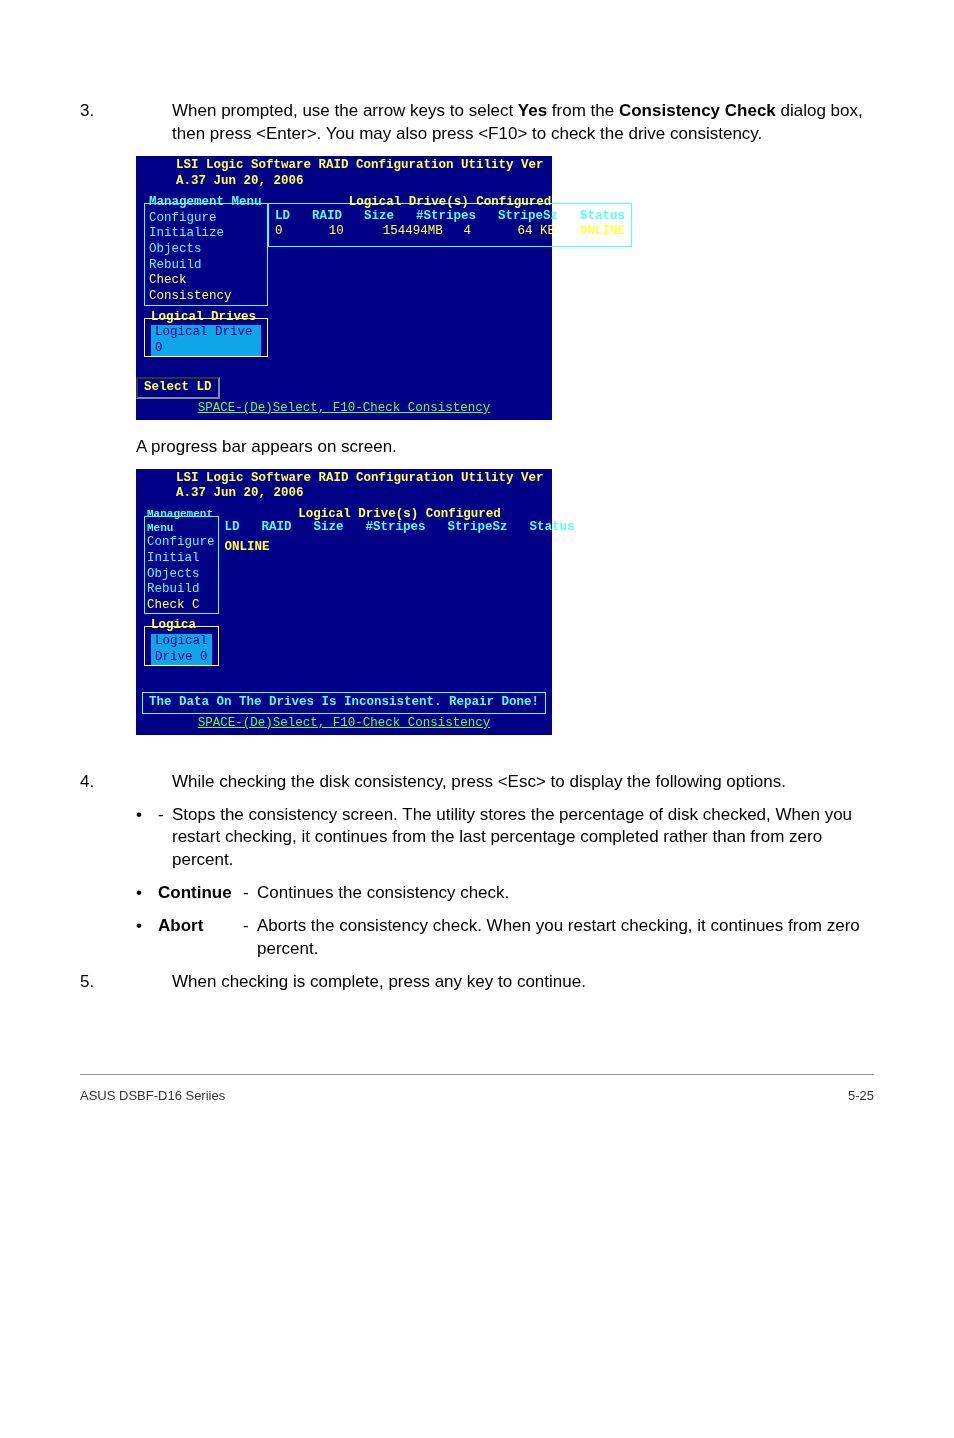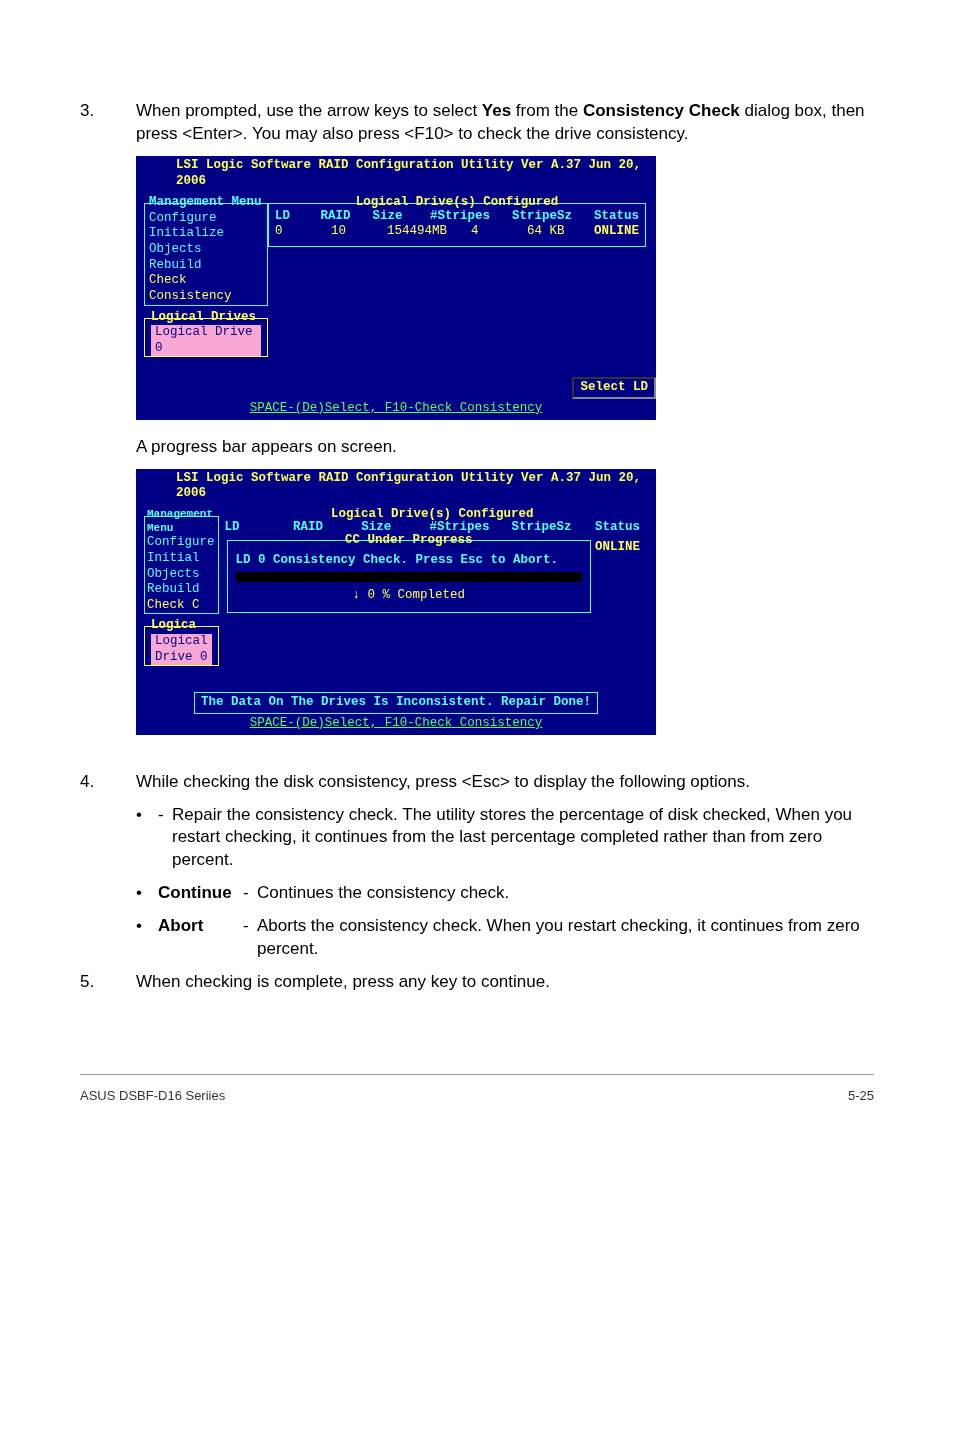--- a/index.html
+++ b/index.html
@@ -1,22 +1,22 @@
 <!DOCTYPE html>
 <html><head>
   <meta charset="utf-8">
   <style>
     * { margin:0; padding:0; box-sizing:border-box; }
     body { font-family: Arial, Helvetica, sans-serif; color:#000; background:#fff; width:954px; padding:100px 80px 20px 80px; font-size:17px; line-height:1.35; }
     .step { display:flex; margin-bottom:10px; }
     .step-num { flex:0 0 56px; }
-    .step-body { flex:1; }
+    .step-body { flex:1;margin-left:36px; }
     b { font-weight:bold; }
 
-    .console { background:#000087; font-family:"Lucida Console","Courier New",monospace; font-size:12.5px; width:520px; margin:6px 0 16px 56px; padding:0; color:#fff; line-height:1.25; position:relative; }
+    .console { background:#000087; font-family:"Lucida Console","Courier New",monospace; font-size:12.5px; width:416px; margin:6px 0 16px 56px; padding:0; color:#fff; line-height:1.25; position:relative; }
     .title-line { color:#ffff55; padding:2px 0 0 40px; font-weight:bold; }
     .blank { height:14px; }
     .row { display:flex; }
     .menu-col { flex:0 0 132px; padding-left:8px; }
     .data-col { flex:1; padding-right:10px; }
 
     .mbox { border:1.5px solid #55ffff; padding:0 4px; }
     .mbox-title { color:#55ffff; font-weight:bold; margin-top:-9px; text-align:left; }
     .mitem { color:#55ffff; }
     .mitem.sel { color:#ffff55; background:#000087; }
@@ -30,23 +30,23 @@
 
     .dlg-wrap { text-align:center; margin-top:6px; position:relative; height:50px; }
     .dlg { display:inline-block; border:1.5px solid #55ffff; padding:0 10px 2px 10px; background:#000087; text-align:left; position:relative; z-index:2; }
     .dlg-title { color:#ffff55; font-weight:bold; margin-top:-9px; text-align:center; }
     .dlg .opt { color:#55ffff; }
     .dlg .opt.selopt { background:#ffff55; color:#000087; padding:0 2px; }
     .ring { position:absolute; border:2px solid #d00000; border-radius:50%; width:156px; height:54px; top:-4px; left:50%; transform:translateX(-50%); z-index:3; pointer-events:none; }
 
     .ld-box { border:1.5px solid #ffff55; display:inline-block; padding:0 6px; margin-top:12px; }
     .ld-title { color:#ffff55; font-weight:bold; margin-top:-9px; }
-    .ld-item { background:#f9a8d4; color:#000087; padding:0 4px; }
+    .ld-item { background:#0ea5e9; color:#000087; padding:0 4px; }
 
-    .btn-row { text-align:right; margin-top:20px; }
+    .btn-row { text-align:left; margin-top:20px; }
     .cbtn { display:inline-block; border:2px inset #888; color:#ffff55; background:#000087; padding:1px 6px; font-weight:bold; }
     .foot { color:#55ff55; text-align:center; padding:2px 0 3px; text-decoration:underline; }
 
     
     .ppanel { border:1.5px solid #55ffff; margin:4px 4px 4px 2px; padding:4px 8px 8px; }
     .pptitle { color:#ffff55; text-align:center; font-weight:bold; margin-top:-12px; }
     .pmsg { color:#55ffff; font-weight:bold; margin:4px 0; }
     .pbar { background:#000000; height:10px; width:100%; margin:4px 0 6px; }
     .pct { color:#ffff55; text-align:center; }
     .repair { border:1.5px solid #55ffff; color:#55ffff; padding:2px 6px; display:inline-block; margin-top:26px; font-weight:bold; }
@@ -140,47 +140,39 @@
         <div class="tbl-caption">Logical Drive(s) Configured</div>
         <div class="tbl-hdr">
           <span class="cell">LD</span>
           <span class="cell">RAID</span>
           <span class="cell">Size</span>
           <span class="cell">#Stripes</span>
           <span class="cell">StripeSz</span>
           <span class="cell r">Status</span>
         </div>
         <div style="display:flex;">
-          <div style="flex:1;">
-            <div class="ppanel">
-              <div class="pptitle">CC Under Progress</div>
-              <div class="pmsg">LD 0 Consistency Check. Press Esc to Abort.</div>
-              <div class="pbar"></div>
-              <div class="pct">↓ 0  % Completed</div>
-            </div>
-          </div>
           <div class="tbl-lastcell" style="padding-top:4px;">ONLINE</div>
         </div>
       </div>
     </div>
   </div>
   <div style="text-align:center;"><span class="repair">The Data On The Drives Is Inconsistent. Repair Done!</span></div>
   <div class="foot">SPACE-(De)Select,  F10-Check Consistency</div>
 </div>
 
 <div style="height:20px;"></div>
 <div class="step">
   <div class="step-num">4.</div>
   <div class="step-body">While checking the disk consistency, press &lt;Esc&gt; to display the following options.</div>
 </div>
 <div class="opt-list">
   <div class="opt-item">
     <div class="bullet">•</div>
     <div class="odash">-</div>
-    <div class="odesc">Repair the consistency check. The utility stores the percentage of disk checked, When you restart checking, it continues from the last percentage completed rather than from zero percent.</div>
+    <div class="odesc">Stops the consistency screen. The utility stores the percentage of disk checked, When you restart checking, it continues from the last percentage completed rather than from zero percent.</div>
   </div>
   <div class="opt-item">
     <div class="bullet">•</div>
     <div class="olabel">Continue</div>
     <div class="odash">-</div>
     <div class="odesc">Continues the consistency check.</div>
   </div>
   <div class="opt-item">
     <div class="bullet">•</div>
     <div class="olabel">Abort</div>

